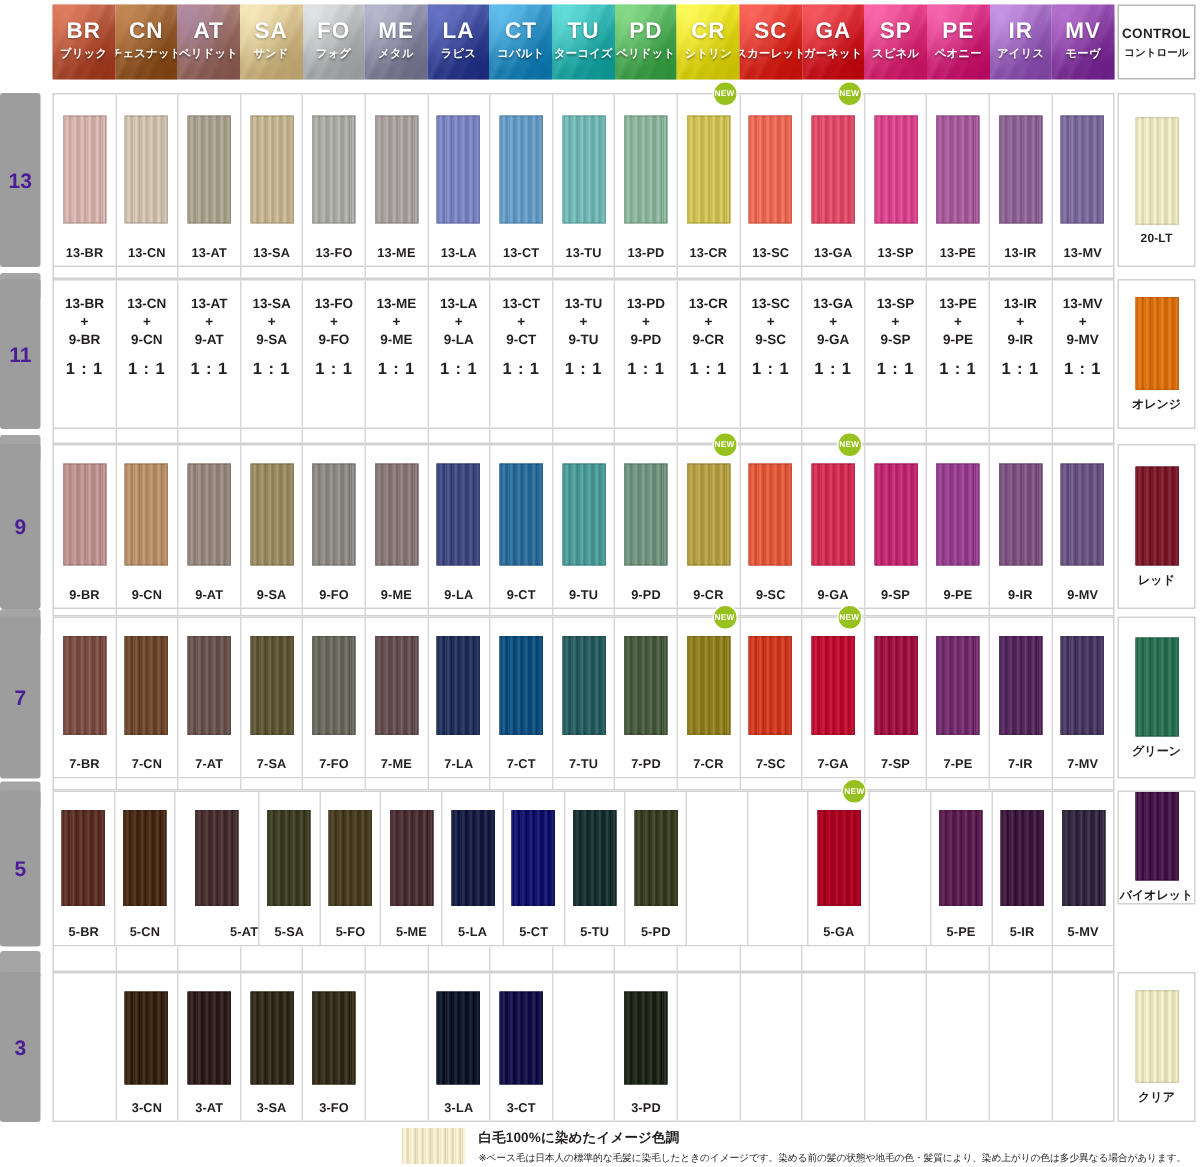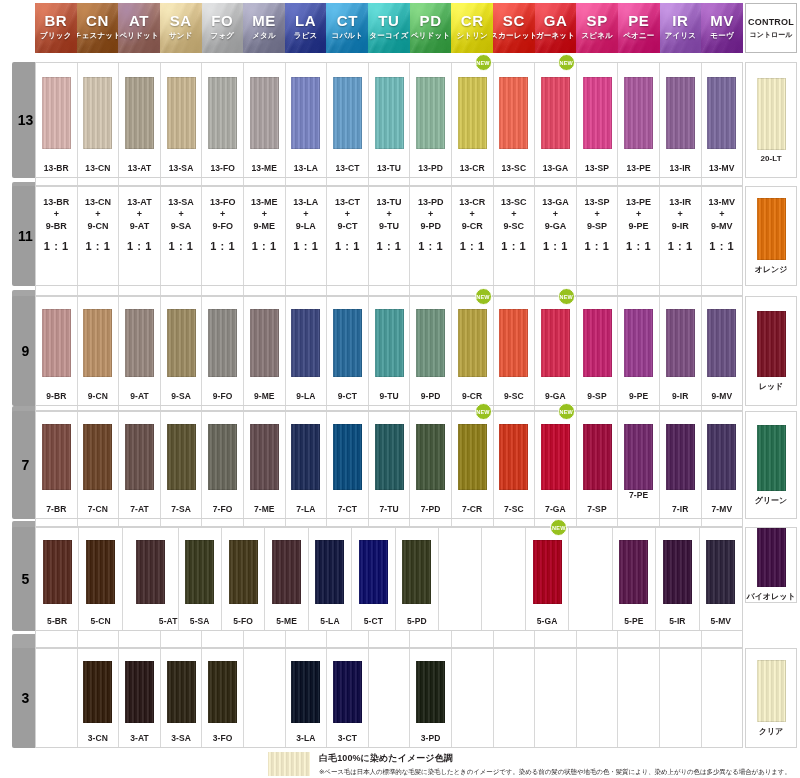--- a/index.html
+++ b/index.html
@@ -83,28 +83,28 @@
   .control-header .ch-en {
     font-size: 9px; font-weight: bold; color: #231f20; letter-spacing: 0.2px;
   }
   .control-header .ch-jp {
     font-size: 7px; font-weight: bold; color: #231f20; margin-top: 3px;
   }
 
   
   .level-tab {
     position: absolute;
-    left: 12px;
+    left: 0;
     width: 27px;
     background: #9d9d9d;
     border-radius: 2px;
     display: flex;
     align-items: center;
     justify-content: center;
-    color: #000000;
+    color: #4c1d95;
     font-size: 14px;
     font-weight: bold;
   }
   .level-tab.small { background: #a5a5a5; }
 
   
   .grid {
     position: absolute;
     left: 35px;
     width: 708px;
@@ -539,21 +539,21 @@
           <div class="swatch" style="height: 66px; margin-top: 12px; background: repeating-linear-gradient(90deg, rgb(173, 0, 35) 0px, rgb(195, 21, 57) 1px, rgb(207, 33, 69) 2px, rgb(185, 11, 47) 3px, rgb(167, 0, 29) 4px, rgb(197, 23, 59) 5px), linear-gradient(90deg, rgb(175, 1, 37) 0%, rgb(203, 29, 65) 35%, rgb(193, 19, 55) 65%, rgb(171, 0, 33) 100%);"></div>
           <div class="sw-label" style="margin-top: 14px;">7-GA</div>
           <div class="new-badge" style="background: rgb(151, 193, 31);">NEW</div>
         </div>
         <div class="gcol">
           <div class="swatch" style="height: 66px; margin-top: 12px; background: repeating-linear-gradient(90deg, rgb(142, 4, 50) 0px, rgb(164, 26, 72) 1px, rgb(176, 38, 84) 2px, rgb(154, 16, 62) 3px, rgb(136, 0, 44) 4px, rgb(166, 28, 74) 5px), linear-gradient(90deg, rgb(144, 6, 52) 0%, rgb(172, 34, 80) 35%, rgb(162, 24, 70) 65%, rgb(140, 2, 48) 100%);"></div>
           <div class="sw-label" style="margin-top: 14px;">7-SP</div>
         </div>
         <div class="gcol">
           <div class="swatch" style="height: 66px; margin-top: 12px; background: repeating-linear-gradient(90deg, rgb(100, 32, 94) 0px, rgb(122, 54, 116) 1px, rgb(134, 66, 128) 2px, rgb(112, 44, 106) 3px, rgb(94, 26, 88) 4px, rgb(124, 56, 118) 5px), linear-gradient(90deg, rgb(102, 34, 96) 0%, rgb(130, 62, 124) 35%, rgb(120, 52, 114) 65%, rgb(98, 30, 92) 100%);"></div>
-          <div class="sw-label" style="">7-PE</div>
+          <div class="sw-label" style="margin-top: 14px;">7-PE</div>
         </div>
         <div class="gcol">
           <div class="swatch" style="height: 66px; margin-top: 12px; background: repeating-linear-gradient(90deg, rgb(69, 26, 76) 0px, rgb(91, 48, 98) 1px, rgb(103, 60, 110) 2px, rgb(81, 38, 88) 3px, rgb(63, 20, 70) 4px, rgb(93, 50, 100) 5px), linear-gradient(90deg, rgb(71, 28, 78) 0%, rgb(99, 56, 106) 35%, rgb(89, 46, 96) 65%, rgb(67, 24, 74) 100%);"></div>
           <div class="sw-label" style="margin-top: 14px;">7-IR</div>
         </div>
         <div class="gcol">
           <div class="swatch" style="height: 66px; margin-top: 12px; background: repeating-linear-gradient(90deg, rgb(59, 42, 84) 0px, rgb(81, 64, 106) 1px, rgb(93, 76, 118) 2px, rgb(71, 54, 96) 3px, rgb(53, 36, 78) 4px, rgb(83, 66, 108) 5px), linear-gradient(90deg, rgb(61, 44, 86) 0%, rgb(89, 72, 114) 35%, rgb(79, 62, 104) 65%, rgb(57, 40, 82) 100%);"></div>
           <div class="sw-label" style="margin-top: 14px;">7-MV</div>
         </div>
       </div>
@@ -582,20 +582,24 @@
           <div class="swatch" style="height: 64px; margin-top: 12px; background: repeating-linear-gradient(90deg, rgb(60, 33, 38) 0px, rgb(82, 55, 60) 1px, rgb(94, 67, 72) 2px, rgb(72, 45, 50) 3px, rgb(54, 27, 32) 4px, rgb(84, 57, 62) 5px), linear-gradient(90deg, rgb(62, 35, 40) 0%, rgb(90, 63, 68) 35%, rgb(80, 53, 58) 65%, rgb(58, 31, 36) 100%);"></div>
           <div class="sw-label" style="margin-top: 12px;">5-ME</div>
         </div>
         <div class="gcol">
           <div class="swatch" style="height: 64px; margin-top: 12px; background: repeating-linear-gradient(90deg, rgb(11, 16, 53) 0px, rgb(33, 38, 75) 1px, rgb(45, 50, 87) 2px, rgb(23, 28, 65) 3px, rgb(5, 10, 47) 4px, rgb(35, 40, 77) 5px), linear-gradient(90deg, rgb(13, 18, 55) 0%, rgb(41, 46, 83) 35%, rgb(31, 36, 73) 65%, rgb(9, 14, 51) 100%);"></div>
           <div class="sw-label" style="margin-top: 12px;">5-LA</div>
         </div>
         <div class="gcol">
           <div class="swatch" style="height: 64px; margin-top: 12px; background: repeating-linear-gradient(90deg, rgb(4, 5, 91) 0px, rgb(26, 27, 113) 1px, rgb(38, 39, 125) 2px, rgb(16, 17, 103) 3px, rgb(0, 0, 85) 4px, rgb(28, 29, 115) 5px), linear-gradient(90deg, rgb(6, 7, 93) 0%, rgb(34, 35, 121) 35%, rgb(24, 25, 111) 65%, rgb(2, 3, 89) 100%);"></div>
           <div class="sw-label" style="margin-top: 12px;">5-CT</div>
+        </div>
+        <div class="gcol">
+          <div class="swatch" style="height: 64px; margin-top: 12px; background: repeating-linear-gradient(90deg, rgb(12, 36, 36) 0px, rgb(34, 58, 58) 1px, rgb(46, 70, 70) 2px, rgb(24, 48, 48) 3px, rgb(6, 30, 30) 4px, rgb(36, 60, 60) 5px), linear-gradient(90deg, rgb(14, 38, 38) 0%, rgb(42, 66, 66) 35%, rgb(32, 56, 56) 65%, rgb(10, 34, 34) 100%);"></div>
+          <div class="sw-label" style="margin-top: 12px;">5-TU</div>
         </div>
         <div class="gcol">
           <div class="swatch" style="height: 64px; margin-top: 12px; background: repeating-linear-gradient(90deg, rgb(44, 48, 22) 0px, rgb(66, 70, 44) 1px, rgb(78, 82, 56) 2px, rgb(56, 60, 34) 3px, rgb(38, 42, 16) 4px, rgb(68, 72, 46) 5px), linear-gradient(90deg, rgb(46, 50, 24) 0%, rgb(74, 78, 52) 35%, rgb(64, 68, 42) 65%, rgb(42, 46, 20) 100%);"></div>
           <div class="sw-label" style="margin-top: 12px;">5-PD</div>
         </div>
         <div class="gcol"></div>
         <div class="gcol"></div>
         <div class="gcol">
           <div class="swatch" style="height: 64px; margin-top: 12px; background: repeating-linear-gradient(90deg, rgb(152, 0, 19) 0px, rgb(174, 6, 41) 1px, rgb(186, 18, 53) 2px, rgb(164, 0, 31) 3px, rgb(146, 0, 13) 4px, rgb(176, 8, 43) 5px), linear-gradient(90deg, rgb(154, 0, 21) 0%, rgb(182, 14, 49) 35%, rgb(172, 4, 39) 65%, rgb(150, 0, 17) 100%);"></div>
           <div class="sw-label" style="margin-top: 12px;">5-GA</div>

